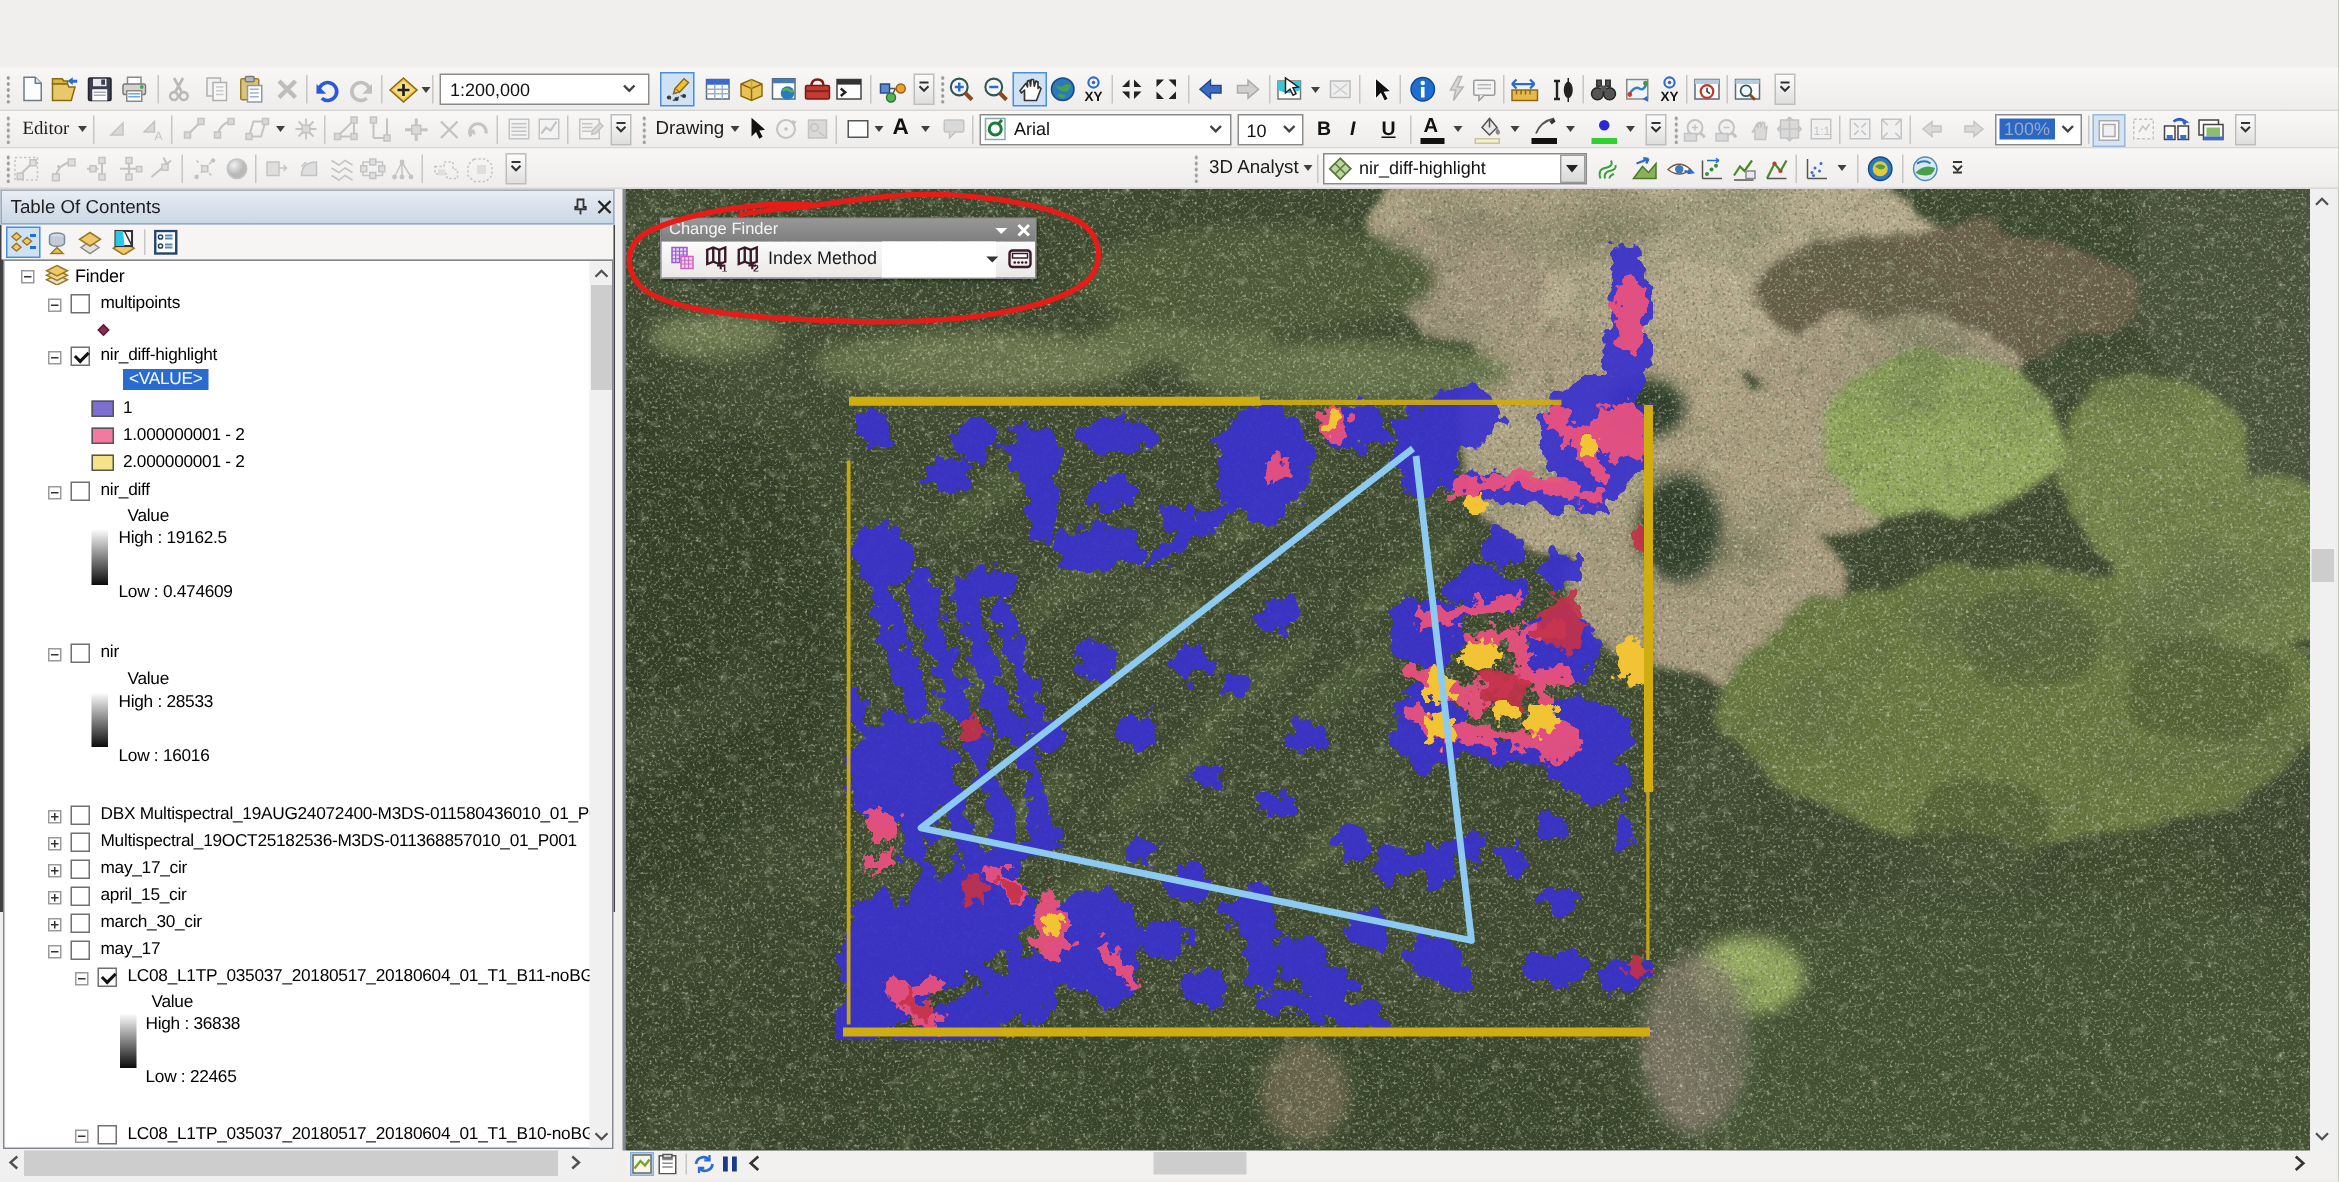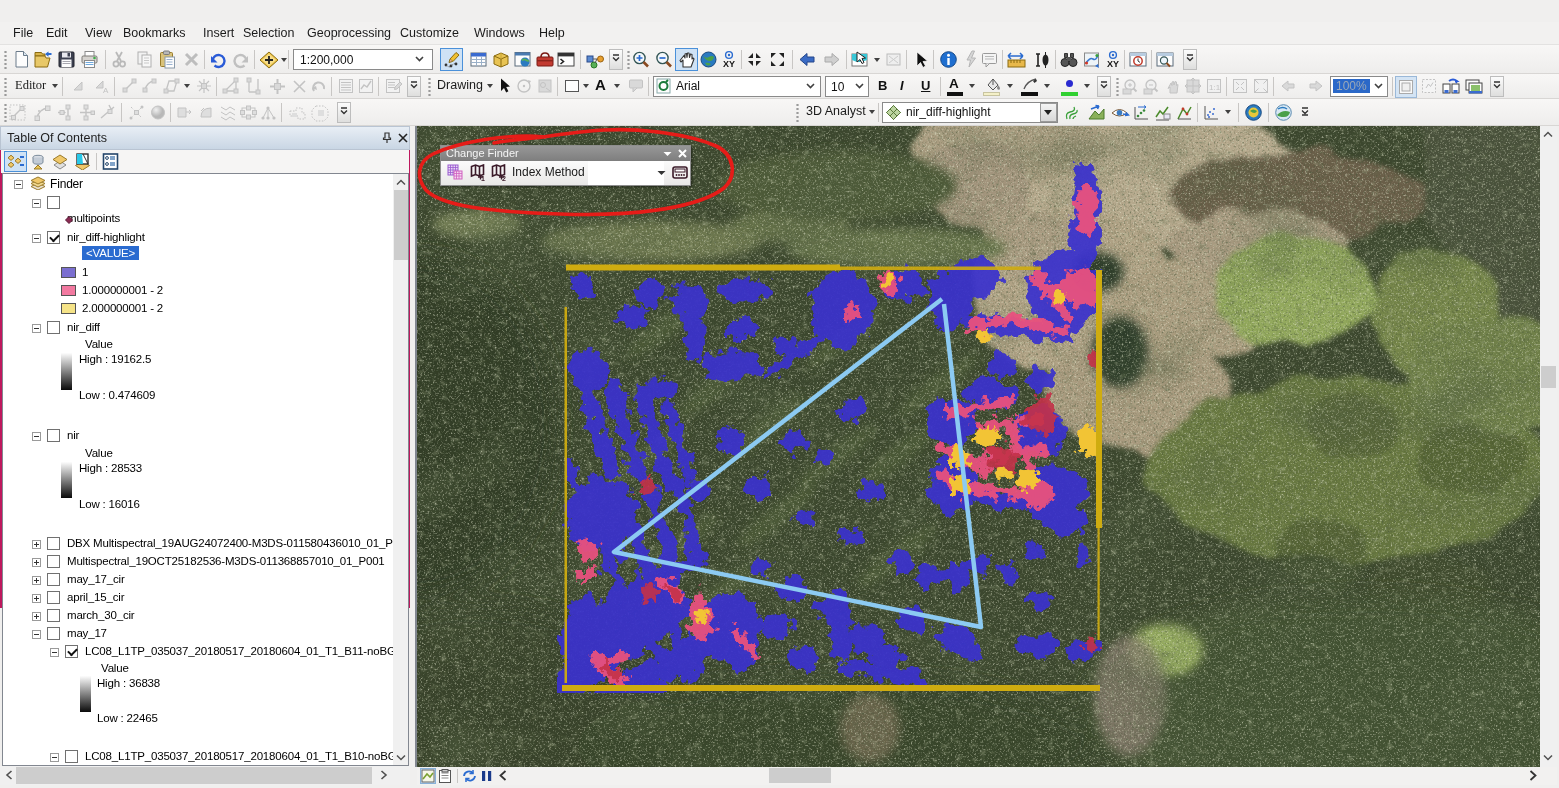--- a/index.html
+++ b/index.html
@@ -18,21 +18,21 @@
 .grip{position:absolute;width:3px;top:6px;bottom:6px;background-image:radial-gradient(circle,#9a9a9a 1px,transparent 1.3px);background-size:3px 4px}
 .vsep{position:absolute;top:4px;bottom:4px;width:1px;background:#c8c6c4}
 .ic{position:absolute;width:20px;height:20px}
 .ic svg{position:absolute;left:0;top:0}
 .lbl{position:absolute;font-size:12.5px;color:#1b1b1b}
 .caret{position:absolute;width:0;height:0;border-left:3.5px solid transparent;border-right:3.5px solid transparent;border-top:4px solid #404040}
 .combo{position:absolute;background:#fff;border:1px solid #8a8a8a;font-size:12px;color:#111}
 .chev{position:absolute;width:9px;height:6px}
 .selbox{position:absolute;background:#cfe2f5;border:1px solid #4a90d9}
 
-#toc{position:absolute;left:0;top:126px;width:410px;height:482px;background:#be185d}
+#toc{position:absolute;left:0;top:126px;width:410px;height:482px;background:#404040}
 #tochdr{position:absolute;left:0;top:0;width:410px;height:24px;background:linear-gradient(#e8eef5,#c9d6e4);border:1px solid #b9c4d2;font-size:12.5px;color:#1e1e1e}
 #toctb{position:absolute;left:1px;top:24px;width:408px;height:23px;background:#f6f5f4}
 #tree{position:absolute;left:2px;top:47px;width:407px;height:593px;background:#fff;border:1px solid #828790;font-size:12px;color:#000;overflow:hidden}
 .ti{position:absolute;white-space:nowrap;letter-spacing:-0.18px}
 .exp{position:absolute;width:9px;height:9px;border:1px solid #9a9a9a;background:#fff}
 .exp:before{content:"";position:absolute;left:1px;top:3px;width:5px;height:1px;background:#333}
 .exp.plus:after{content:"";position:absolute;left:3px;top:1px;width:1px;height:5px;background:#333}
 .cb{position:absolute;width:13px;height:13px;border:1px solid #707070;background:#fff}
 .cb.on:before{content:"";position:absolute;left:2px;top:2px;width:7px;height:4px;border-left:2px solid #111;border-bottom:2px solid #111;transform:rotate(-45deg)}
 .sw{position:absolute;width:15px;height:11px;border:1px solid #555}
@@ -45,32 +45,20 @@
 #mapborder{position:absolute;left:415px;top:126px;width:2px;height:641px;background:#828790}
 #vsb{position:absolute;left:1540px;top:126px;width:17px;height:641px;background:#f0f0f0}
 #hsbrow{position:absolute;left:417px;top:767px;width:1140px;height:18px;background:#f2f1f0}
 #statusbot{position:absolute;left:0;top:785px;width:1559px;height:3px;background:#f0efee}
 
 #cf{position:absolute;left:440px;top:145px;width:251px;height:41px;border:1px solid #8e8e8e;box-shadow:1px 1px 2px rgba(0,0,0,.45)}
 #cfhdr{position:absolute;left:0;top:0;width:249px;height:15px;background:linear-gradient(#979797,#7e7e7e);color:#f4f4f4;font-size:11px}
 #cfbody{position:absolute;left:0;top:15px;width:249px;height:24px;background:linear-gradient(#fbfbfb,#e9e8e7)}
 </style></head><body>
 <div id="page">
-<div id="menu">
-      <span style="left:13px">File</span>
-      <span style="left:46px">Edit</span>
-      <span style="left:85px">View</span>
-      <span style="left:123px">Bookmarks</span>
-      <span style="left:203px">Insert</span>
-      <span style="left:243px">Selection</span>
-      <span style="left:307px">Geoprocessing</span>
-      <span style="left:400px">Customize</span>
-      <span style="left:474px">Windows</span>
-      <span style="left:539px">Help</span>
-    </div>
 <div id="row1" class="tbrow">
       <span class="grip" style="left:4px;top:5px;height:19px;bottom:auto"></span>
       <span class="ic" style="left:12px;top:5px;width:19px;height:19px;">
         <svg width="19" height="19" viewBox="0 0 19 19" style="">
           <path d="M4 1.5 h7.5 l4 4 V17 H4 Z" fill="#fdfdfd" stroke="#6b7b8a"></path>
           <path d="M11.5 1.5 v4 h4" fill="#dce8f2" stroke="#6b7b8a"></path>
         </svg>
       </span>
       <span class="ic" style="left:33px;top:5px;width:21px;height:19px;">
         <svg width="21" height="19" viewBox="0 0 21 19" style="">
@@ -942,21 +930,21 @@
       <div id="tree">
         <span class="exp" style="left:11px;top:6px"></span>
         <span class="ti" style="left:26px;top:2px"><svg width="18" height="14" viewBox="0 0 18 14" style="">
             <path d="M9 7 l7 3.5 -7 3.5 -7 -3.5Z" fill="#e8e0d0" stroke="#9a7a2a"></path>
             <path d="M9 4 l7 3.5 -7 3.5 -7 -3.5Z" fill="#f0d890" stroke="#9a7a2a"></path>
             <path d="M9 1 l7 3.5 -7 3.5 -7 -3.5Z" fill="#f0c86a" stroke="#9a7a2a"></path>
           </svg></span>
         <span class="ti" style="left:47px;top:3px;font-size:12px;">Finder</span>
         <span class="exp" style="left:29px;top:25px"></span>
         <span class="cb" style="left:44px;top:22px"></span>
-        <span class="ti" style="left:64px;top:22px;font-size:11.5px;margin-top:16px;">multipoints</span>
+        <span class="ti" style="left:64px;top:22px;font-size:11.5px;">multipoints</span>
         <span class="ti" style="left:61px;top:40px"><svg width="10" height="10" viewBox="0 0 10 10" style="">
             <path d="M5 1.5 L8.5 5 L5 8.5 L1.5 5Z" fill="#8a2a52" stroke="#5a1a36"></path>
           </svg></span>
         <span class="exp" style="left:29px;top:60px"></span>
         <span class="cb on" style="left:44px;top:57px"></span>
         <span class="ti" style="left:64px;top:57px;font-size:11.5px;">nir_diff-highlight</span>
         <span class="ti" style="left:79px;top:72px;background:#2a6bd0;color:#fff;padding:1px 4px;font-size:11.5px">&lt;VALUE&gt;</span>
         <span class="sw" style="left:58px;top:93px;background:#7b6fd0"></span>
         <span class="ti" style="left:79px;top:92px;font-size:11.5px;">1</span>
         <span class="sw" style="left:58px;top:111px;background:#f279a0"></span>

